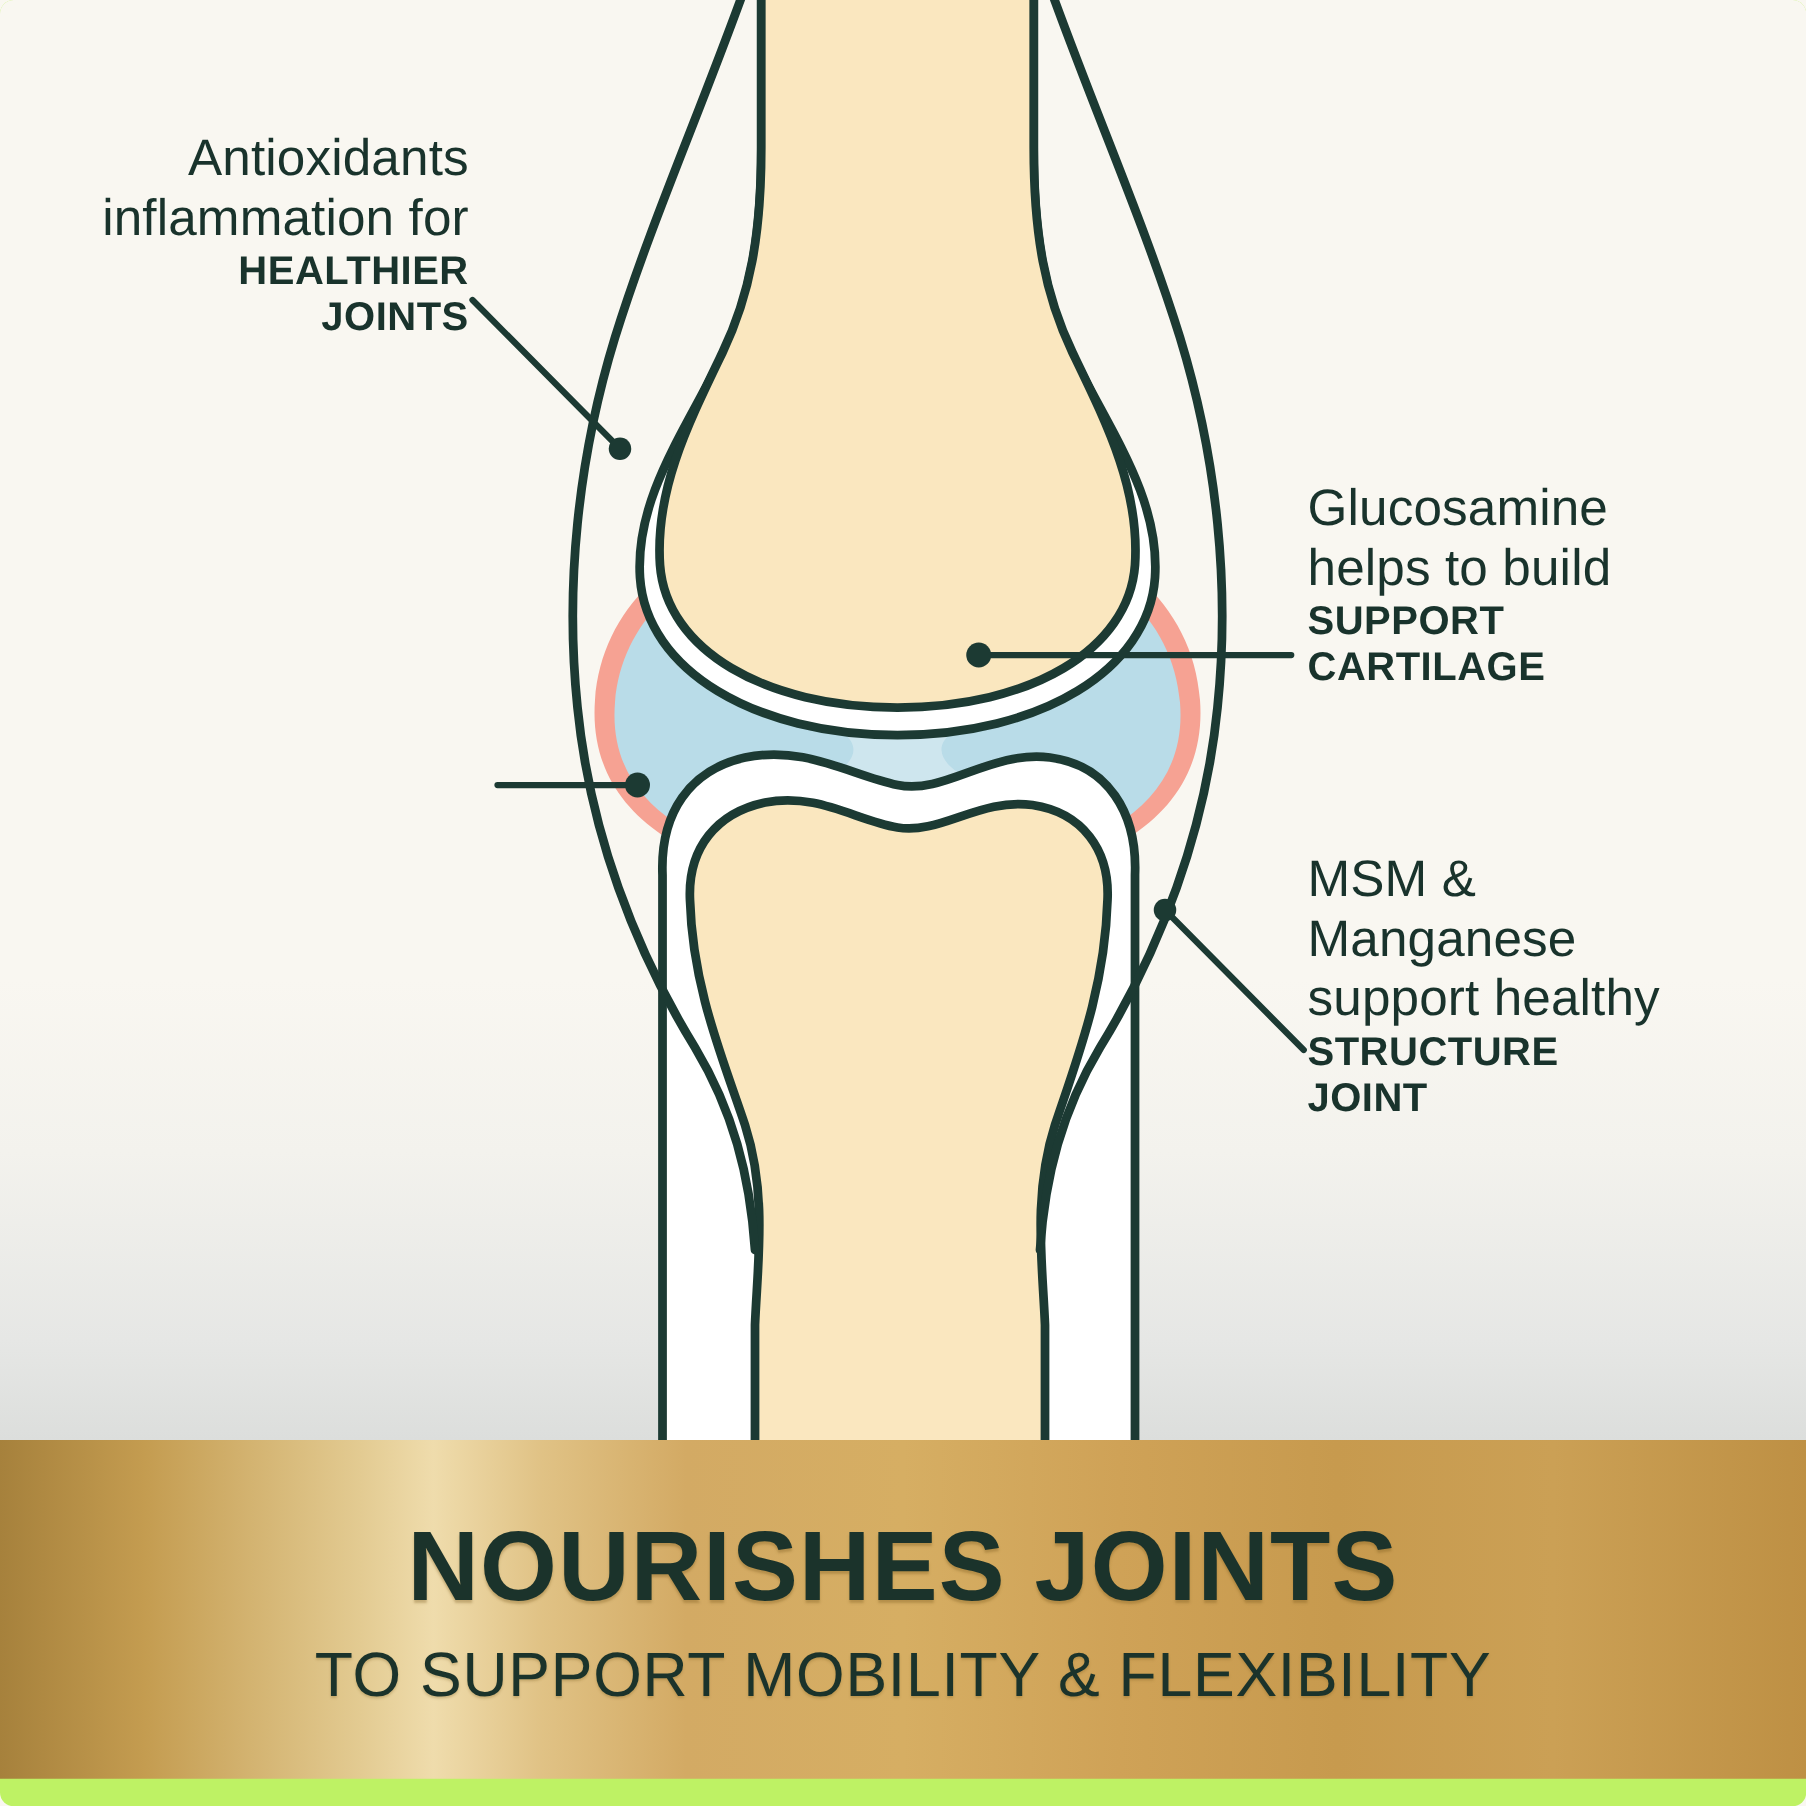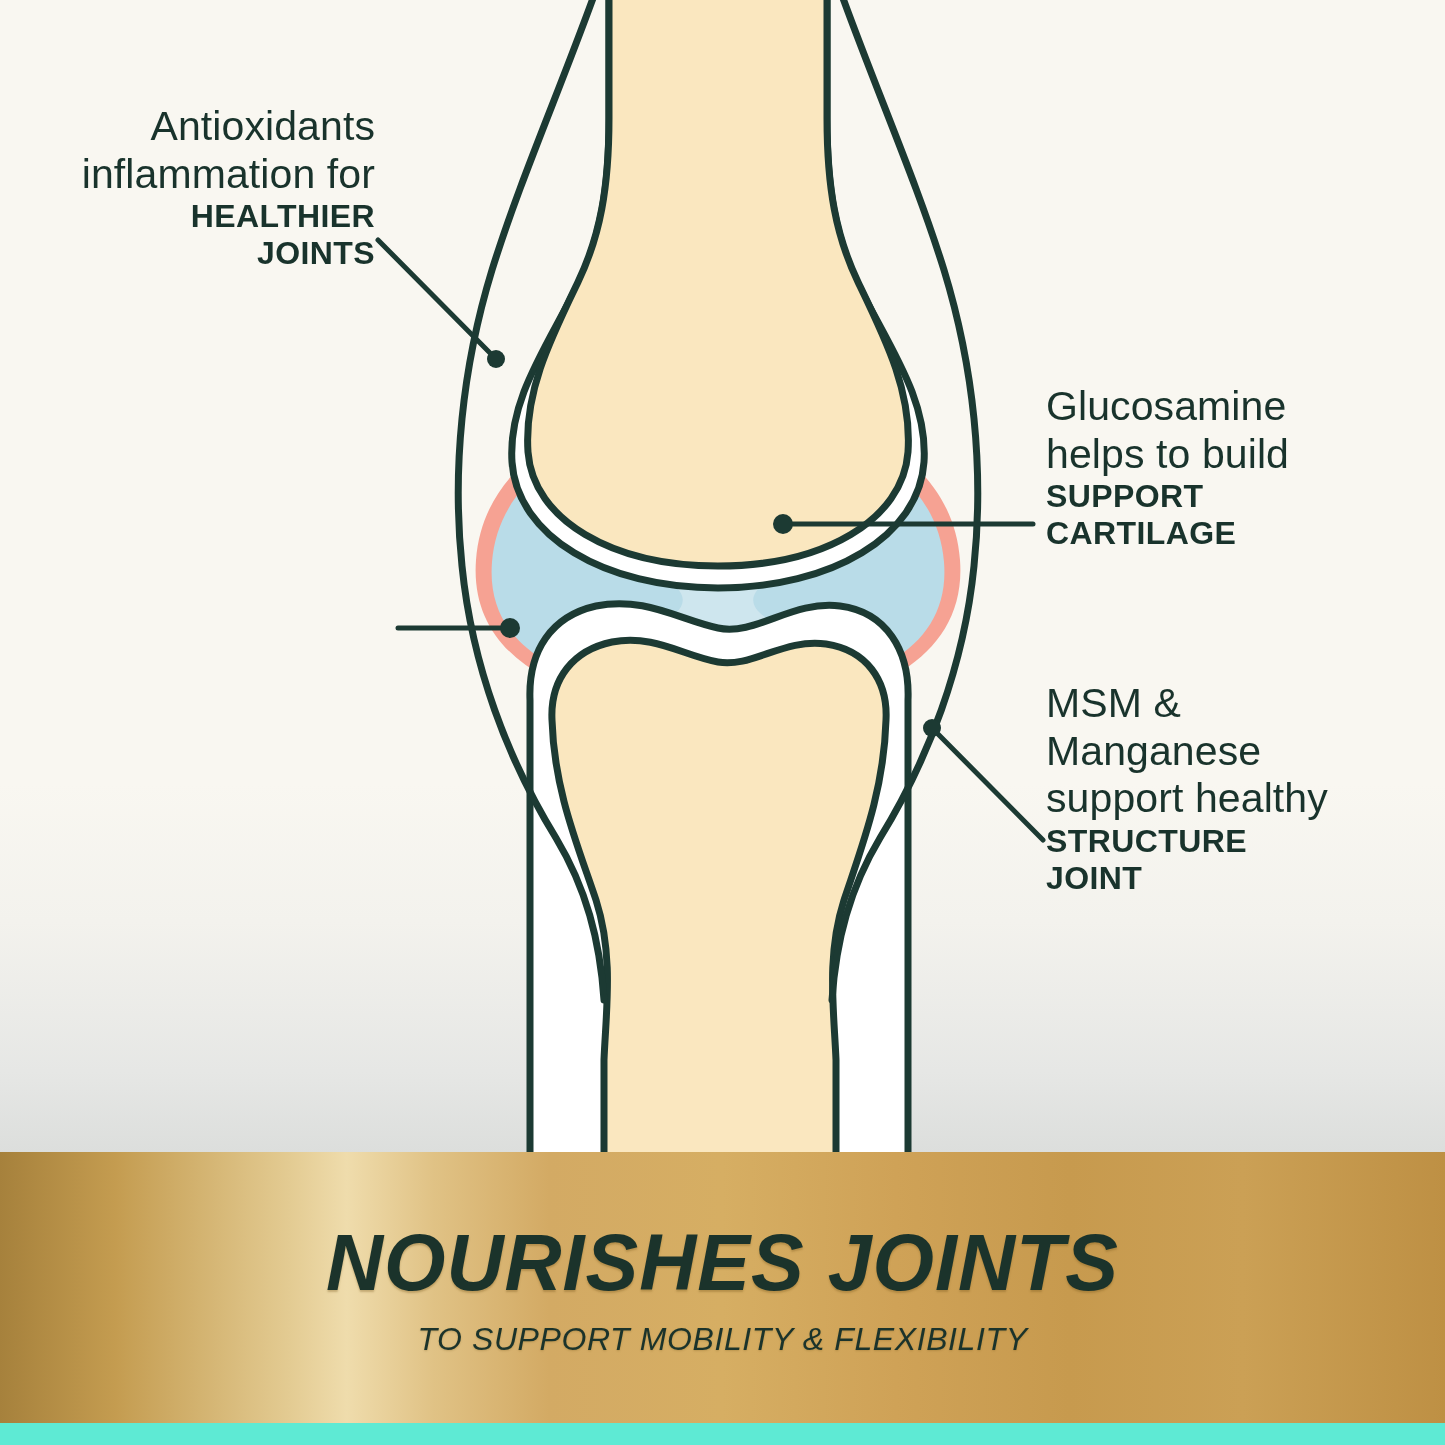--- a/index.html
+++ b/index.html
@@ -1,21 +1,21 @@
 <!DOCTYPE html>
 <html><head>
 <meta charset="utf-8">
 <style>
   html,body{margin:0;padding:0;}
   body{
     width:1445px;height:1445px;overflow:hidden;
     font-family:"Liberation Sans", sans-serif;
     background:#F9F7F1;
   }
-  #stage{position:relative;width:1445px;height:1445px;overflow:hidden;background:#5eead4;}
+  #stage{position:relative;width:1445px;height:1445px;overflow:hidden;background:#bef264;border-radius:11px;}
 
   
   .bg-fade{
     position:absolute;left:0;top:0;width:1445px;height:1152px;
     background:linear-gradient(to bottom,#F9F7F1 0%,#F9F7F1 68%,#F3F2ED 80%,#E6E7E5 93%,#DCDEDC 100%);
   }
 
   
   #joint{position:absolute;left:0;top:0;width:1445px;height:1445px;}
 
@@ -39,33 +39,32 @@
       #C49C50 8%,
       #E3CB92 20%,
       #EFDCAC 24%,
       #E0C285 30%,
       #D3AA64 38%,
       #D6AE63 50%,
       #CFA257 62%,
       #C79A4E 74%,
       #CBA055 86%,
       #BE9044 100%);
-    font-style:italic;
   }
   .banner-inner{
     position:absolute;left:0;top:0;width:100%;height:100%;
     display:flex;flex-direction:column;align-items:center;justify-content:center;
   }
   .banner-title{
     font-size:79px;font-weight:700;letter-spacing:1px;color:#1B332B;
     text-shadow:0 2px 2px rgba(120,90,30,.35);
     margin:0 0 12px 0;white-space:nowrap;
   }
   .banner-sub{
-    font-size:32px;font-weight:400;letter-spacing:.6px;color:#1B332B;
+    font-size:50px;font-weight:400;letter-spacing:.6px;color:#1B332B;
     text-shadow:0 1px 2px rgba(120,90,30,.28);
     margin:0;white-space:nowrap;
   }
 </style>
 </head>
 <body>
 
 <div id="stage">
 
   <div class="bg-fade"></div>

